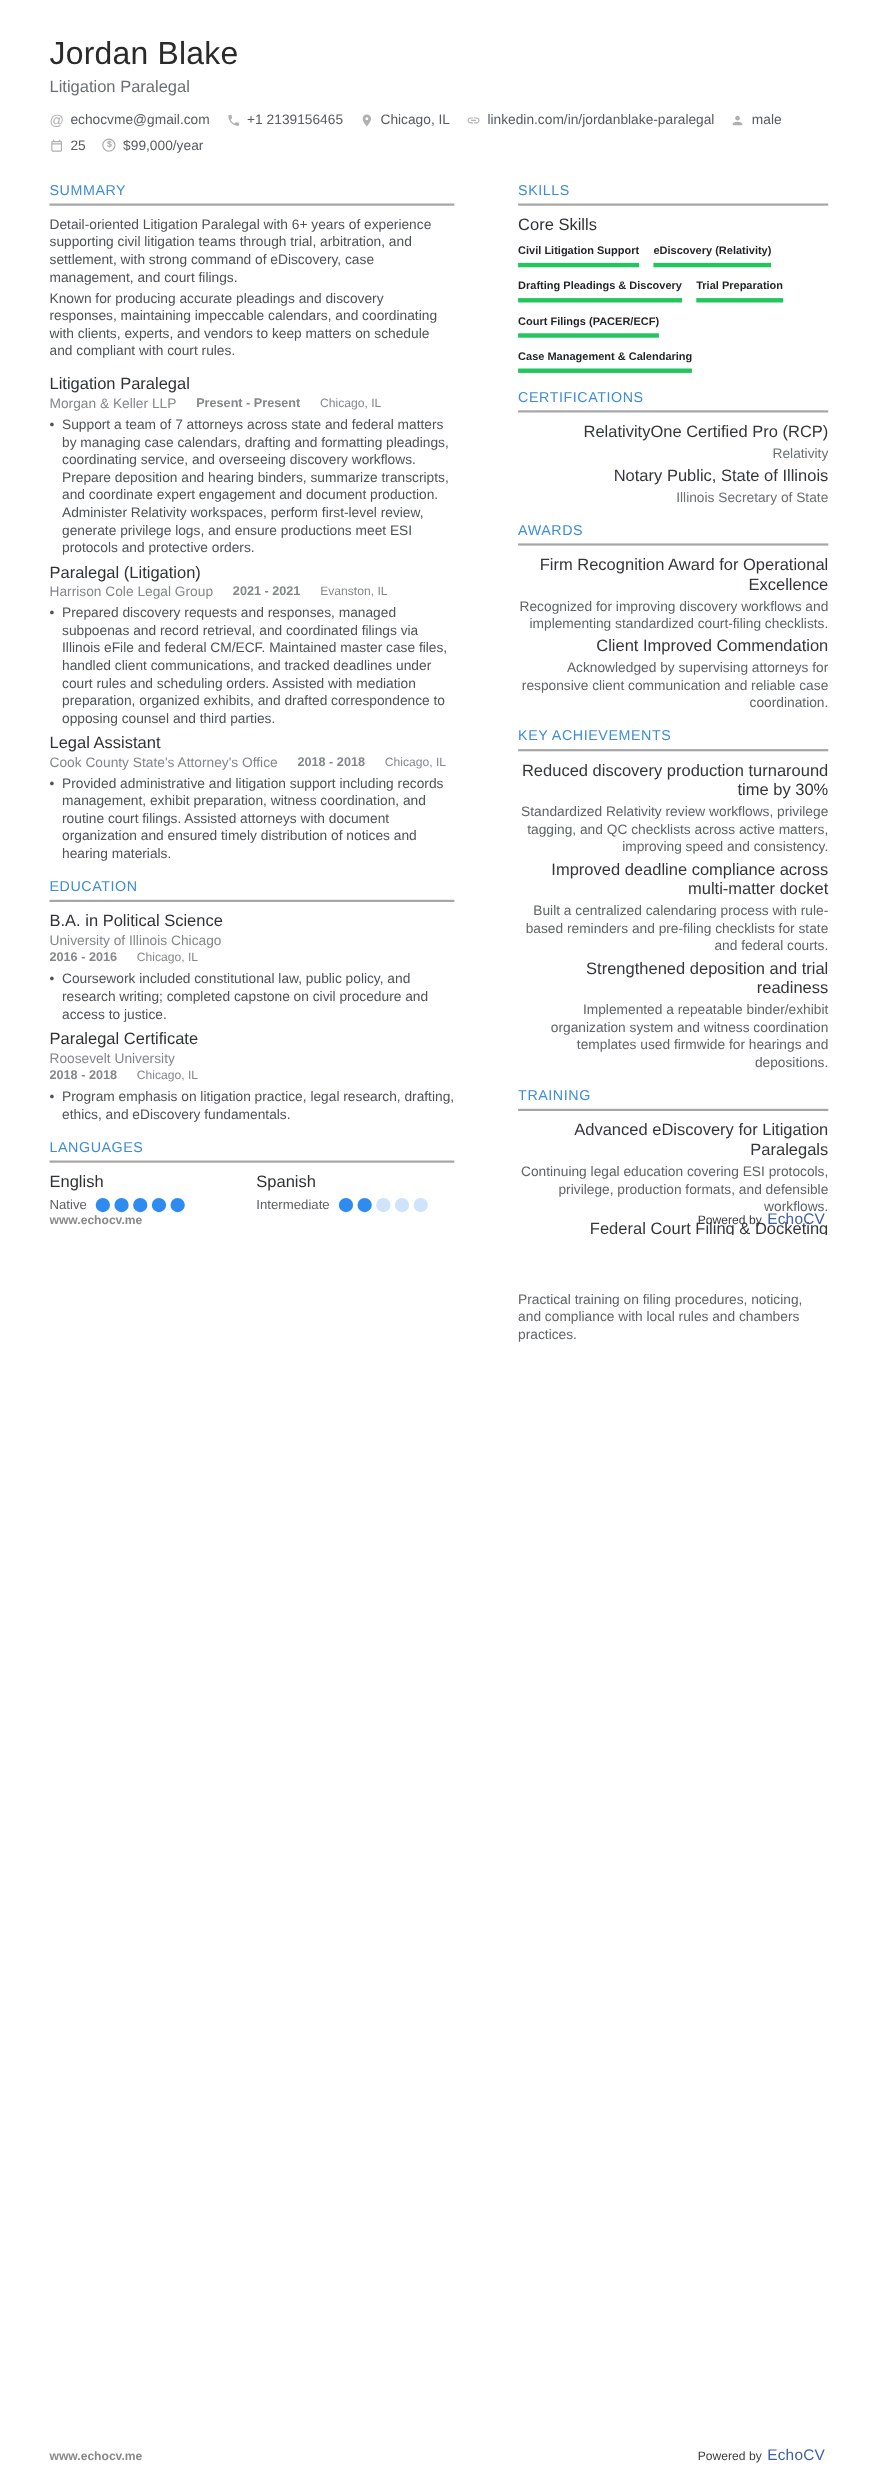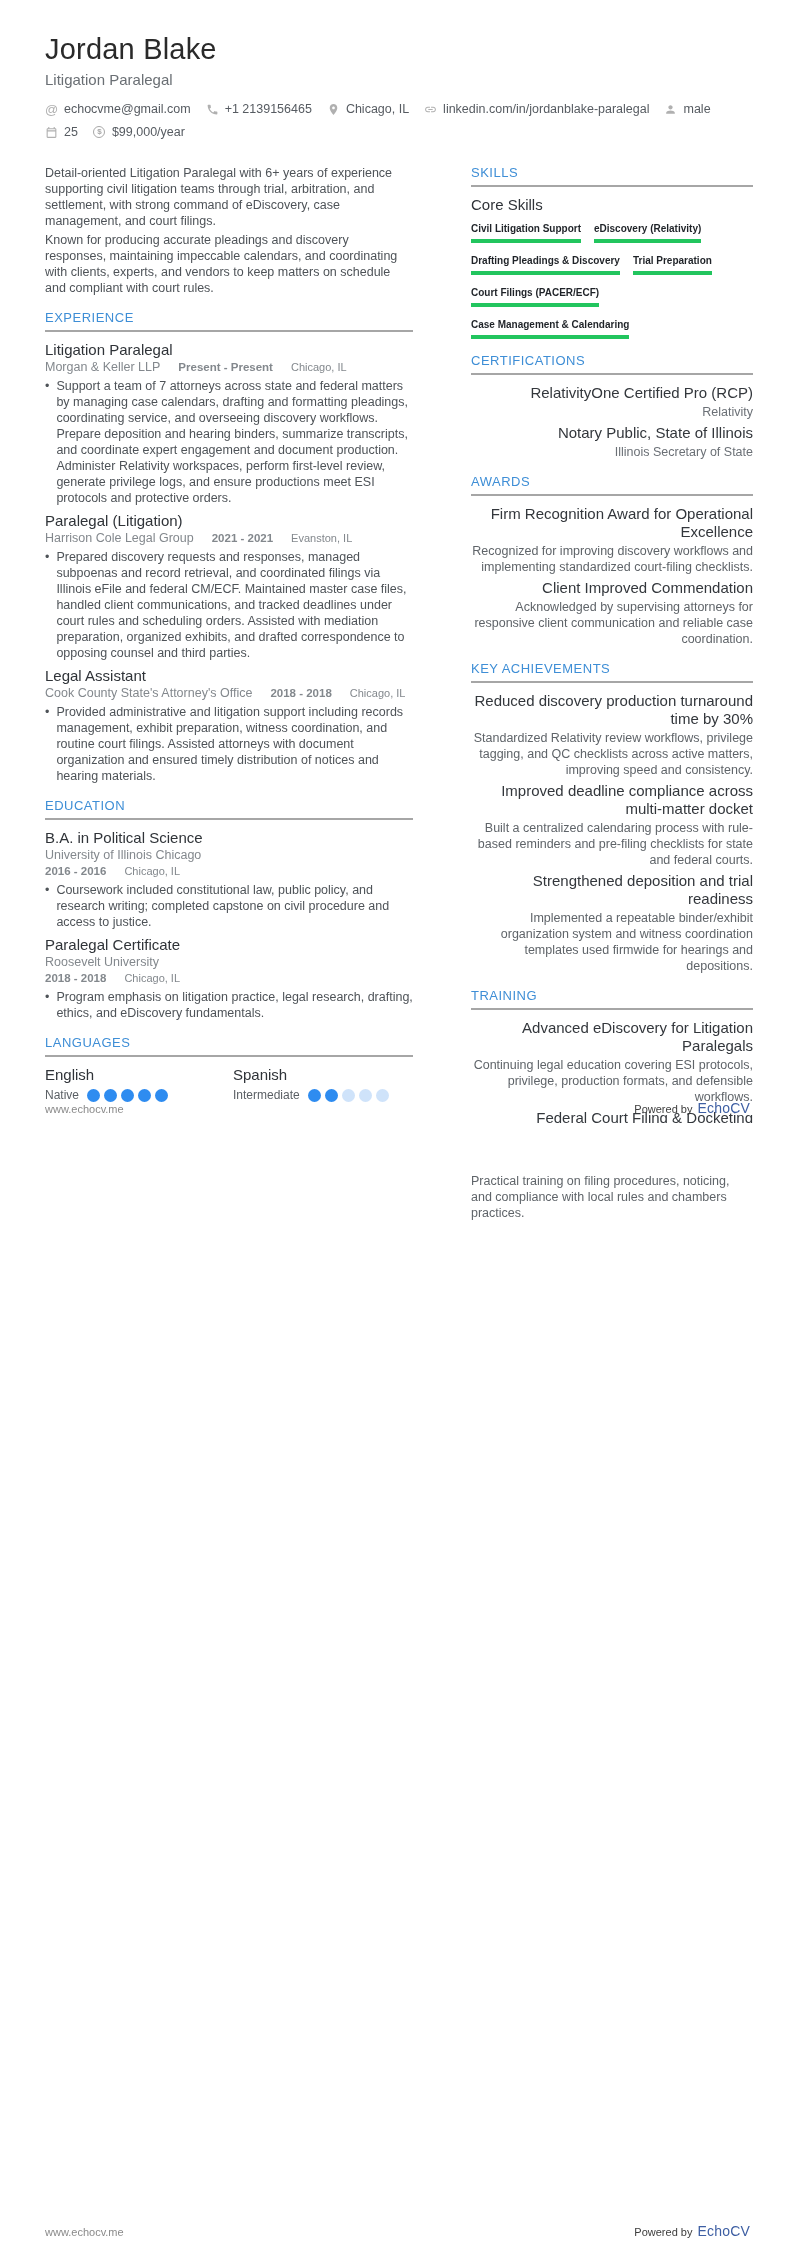--- a/index.html
+++ b/index.html
@@ -76,21 +76,21 @@
   .r-item{margin-bottom:4px;text-align:right;}
   .r-title{font-size:15px;line-height:18px;color:#33373c;margin-bottom:2px;}
   .r-sub{font-size:12.5px;line-height:16px;color:#6b7076;}
   .r-desc{font-size:12.5px;line-height:16px;color:#5f6469;margin-bottom:3px;}
 
   
   .page-footer{
     position:absolute;left:45px;right:44px;bottom:7px;
     display:flex;justify-content:space-between;align-items:baseline;
   }
-  .site{font-size:11px;color:#8a8a8a;text-decoration:none;}
+  .site{font-size:11px;color:#8a8a8a;text-decoration:none;font-weight:bold;}
   .powered{font-size:11px;color:#3c3c3c;display:flex;align-items:baseline;gap:5px;}
   .brand{font-size:14px;color:var(--brand);letter-spacing:.2px;}
 
   
   .cont-block{position:absolute;left:471px;top:50px;width:282px;}
 </style>
 </head>
 <body>
 
 <div class="canvas">
@@ -153,26 +153,26 @@
           <span>$99,000/year</span>
         </span>
       </div>
     </div>
 
     <div class="cols">
 
       <div class="col-left">
 
         <div class="section">
+          <div class="sec-head">SUMMARY</div>
           <div class="para">Detail-oriented Litigation Paralegal with 6+ years of experience supporting civil litigation teams through trial, arbitration, and settlement, with strong command of eDiscovery, case management, and court filings.</div>
           <div class="para">Known for producing accurate pleadings and discovery responses, maintaining impeccable calendars, and coordinating with clients, experts, and vendors to keep matters on schedule and compliant with court rules.</div>
         </div>
 
         <div class="section">
-          <div class="sec-head">EXPERIENCE</div>
 
           <div class="entry">
             <div class="entry-title">Litigation Paralegal</div>
             <div class="entry-meta">
               <span class="company">Morgan &amp; Keller LLP</span>
               <span class="dates">Present - Present</span>
               <span class="loc">Chicago, IL</span>
             </div>
             <div class="bullet">
               <span class="bdot">•</span>

